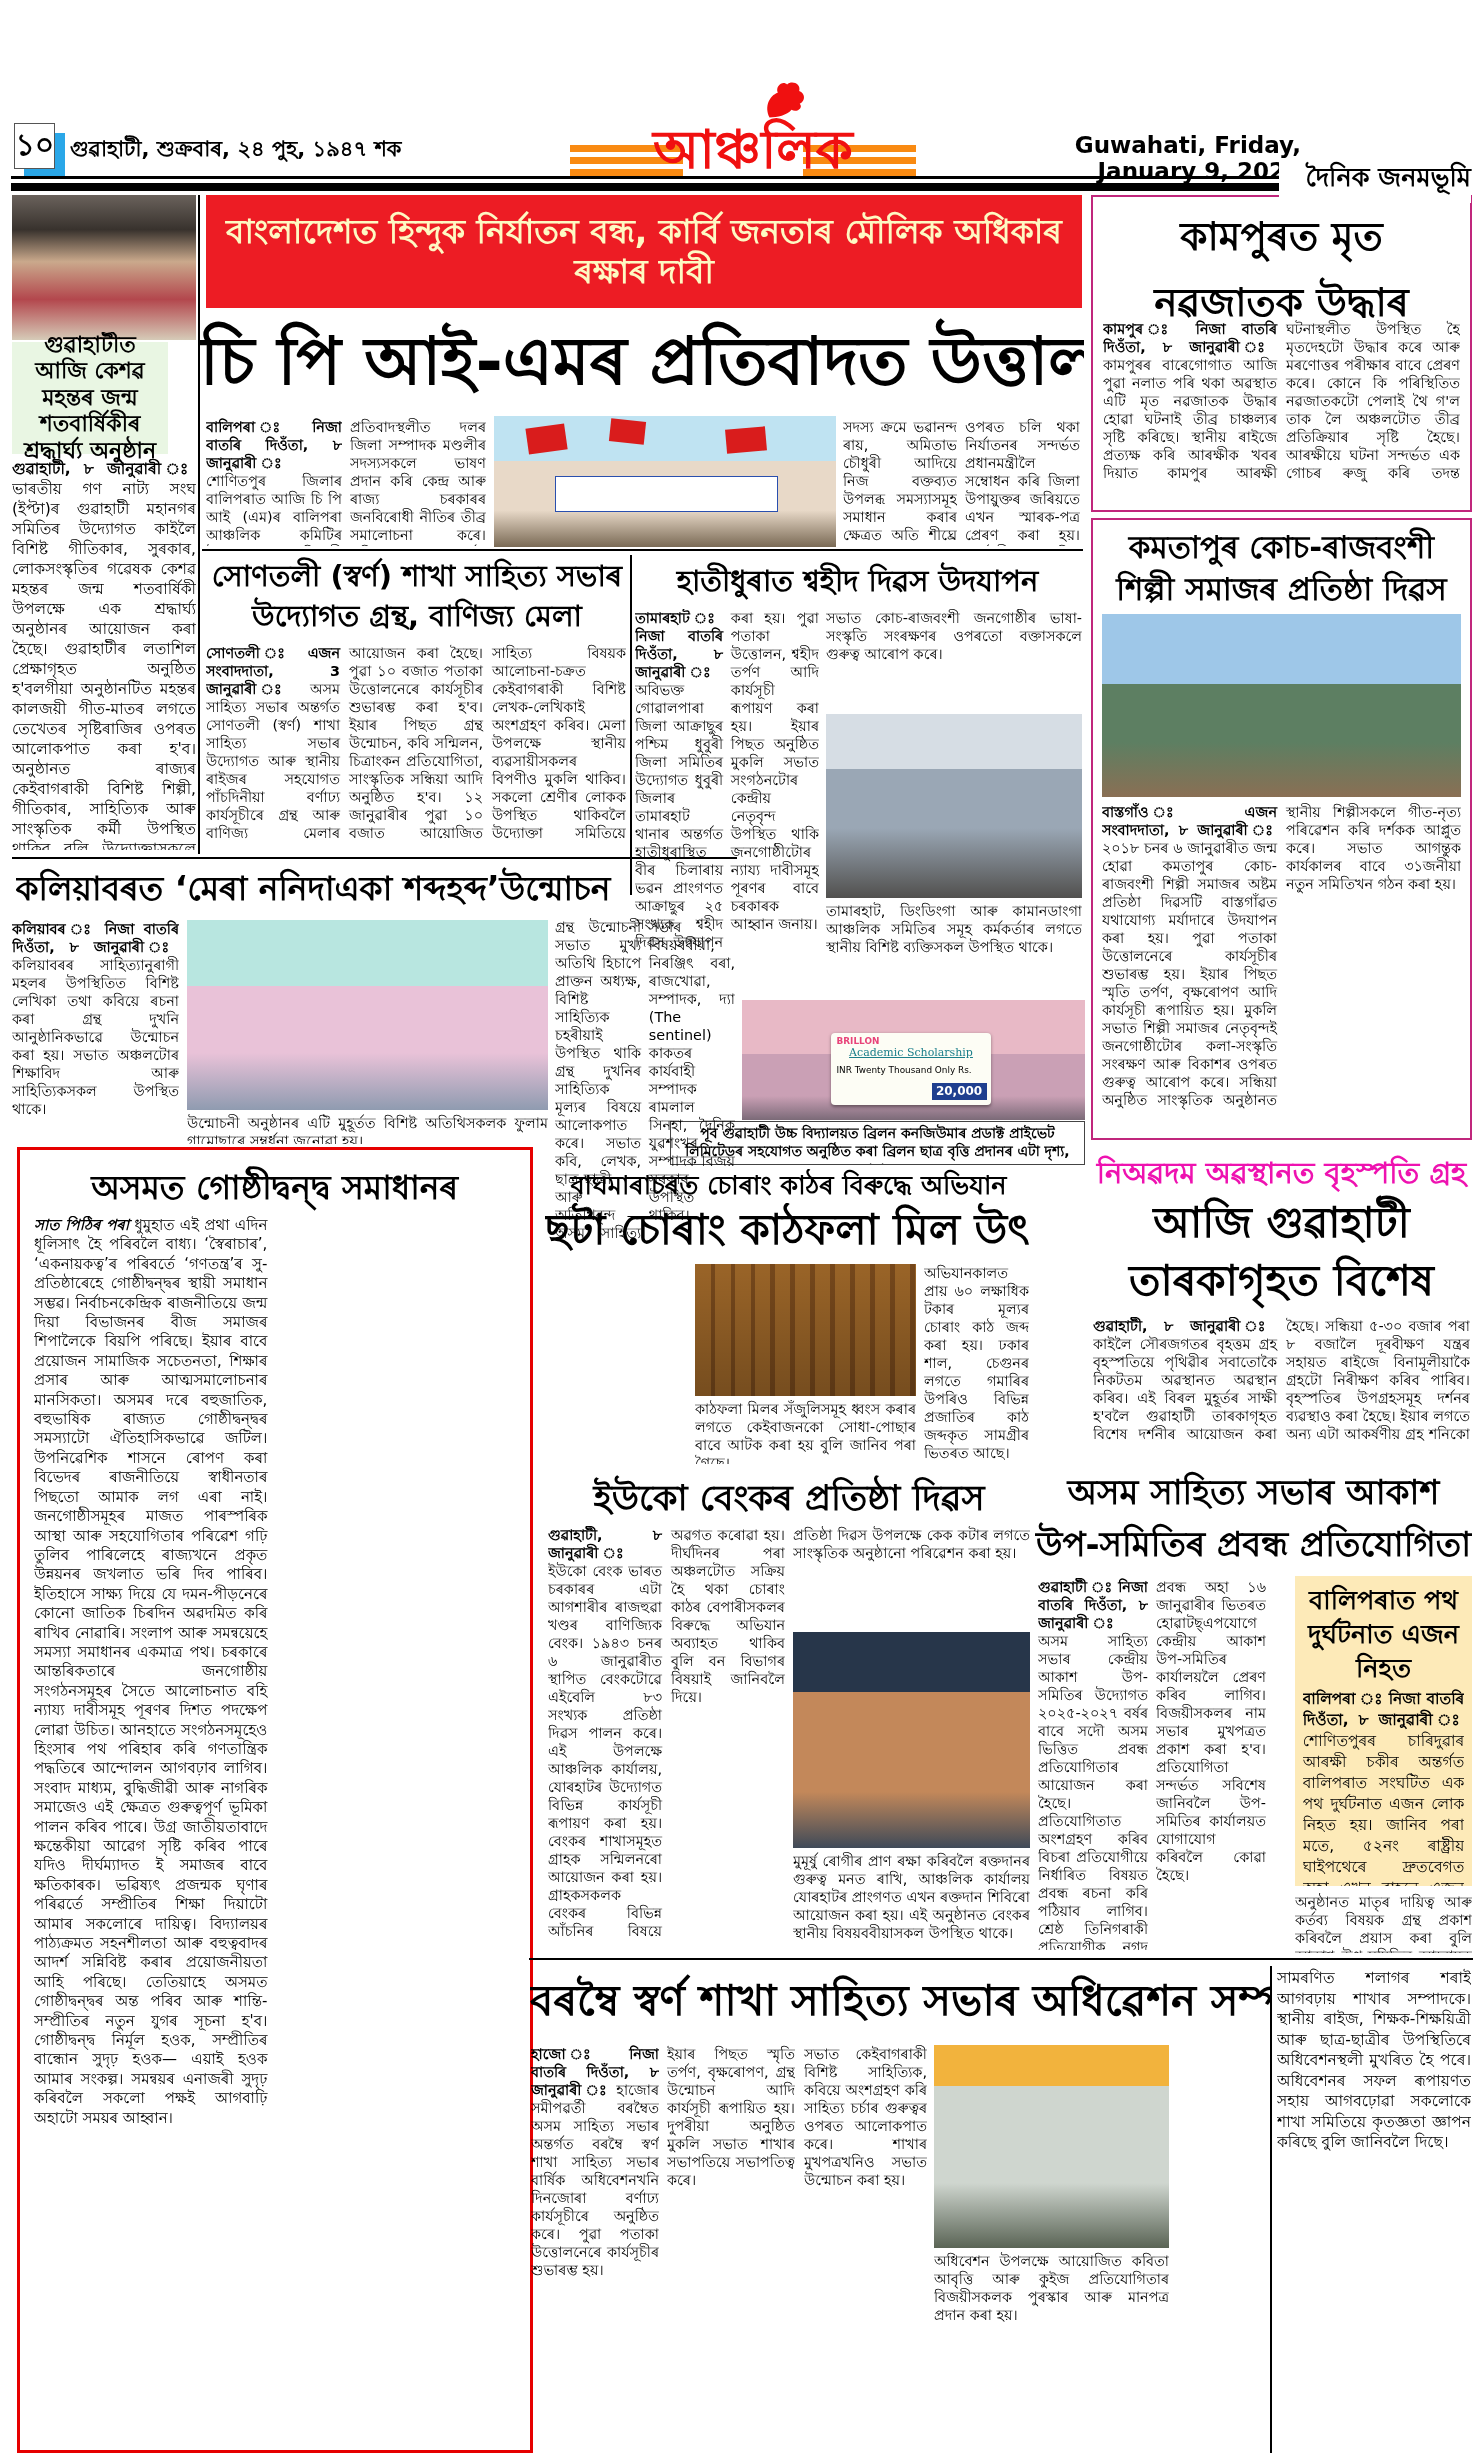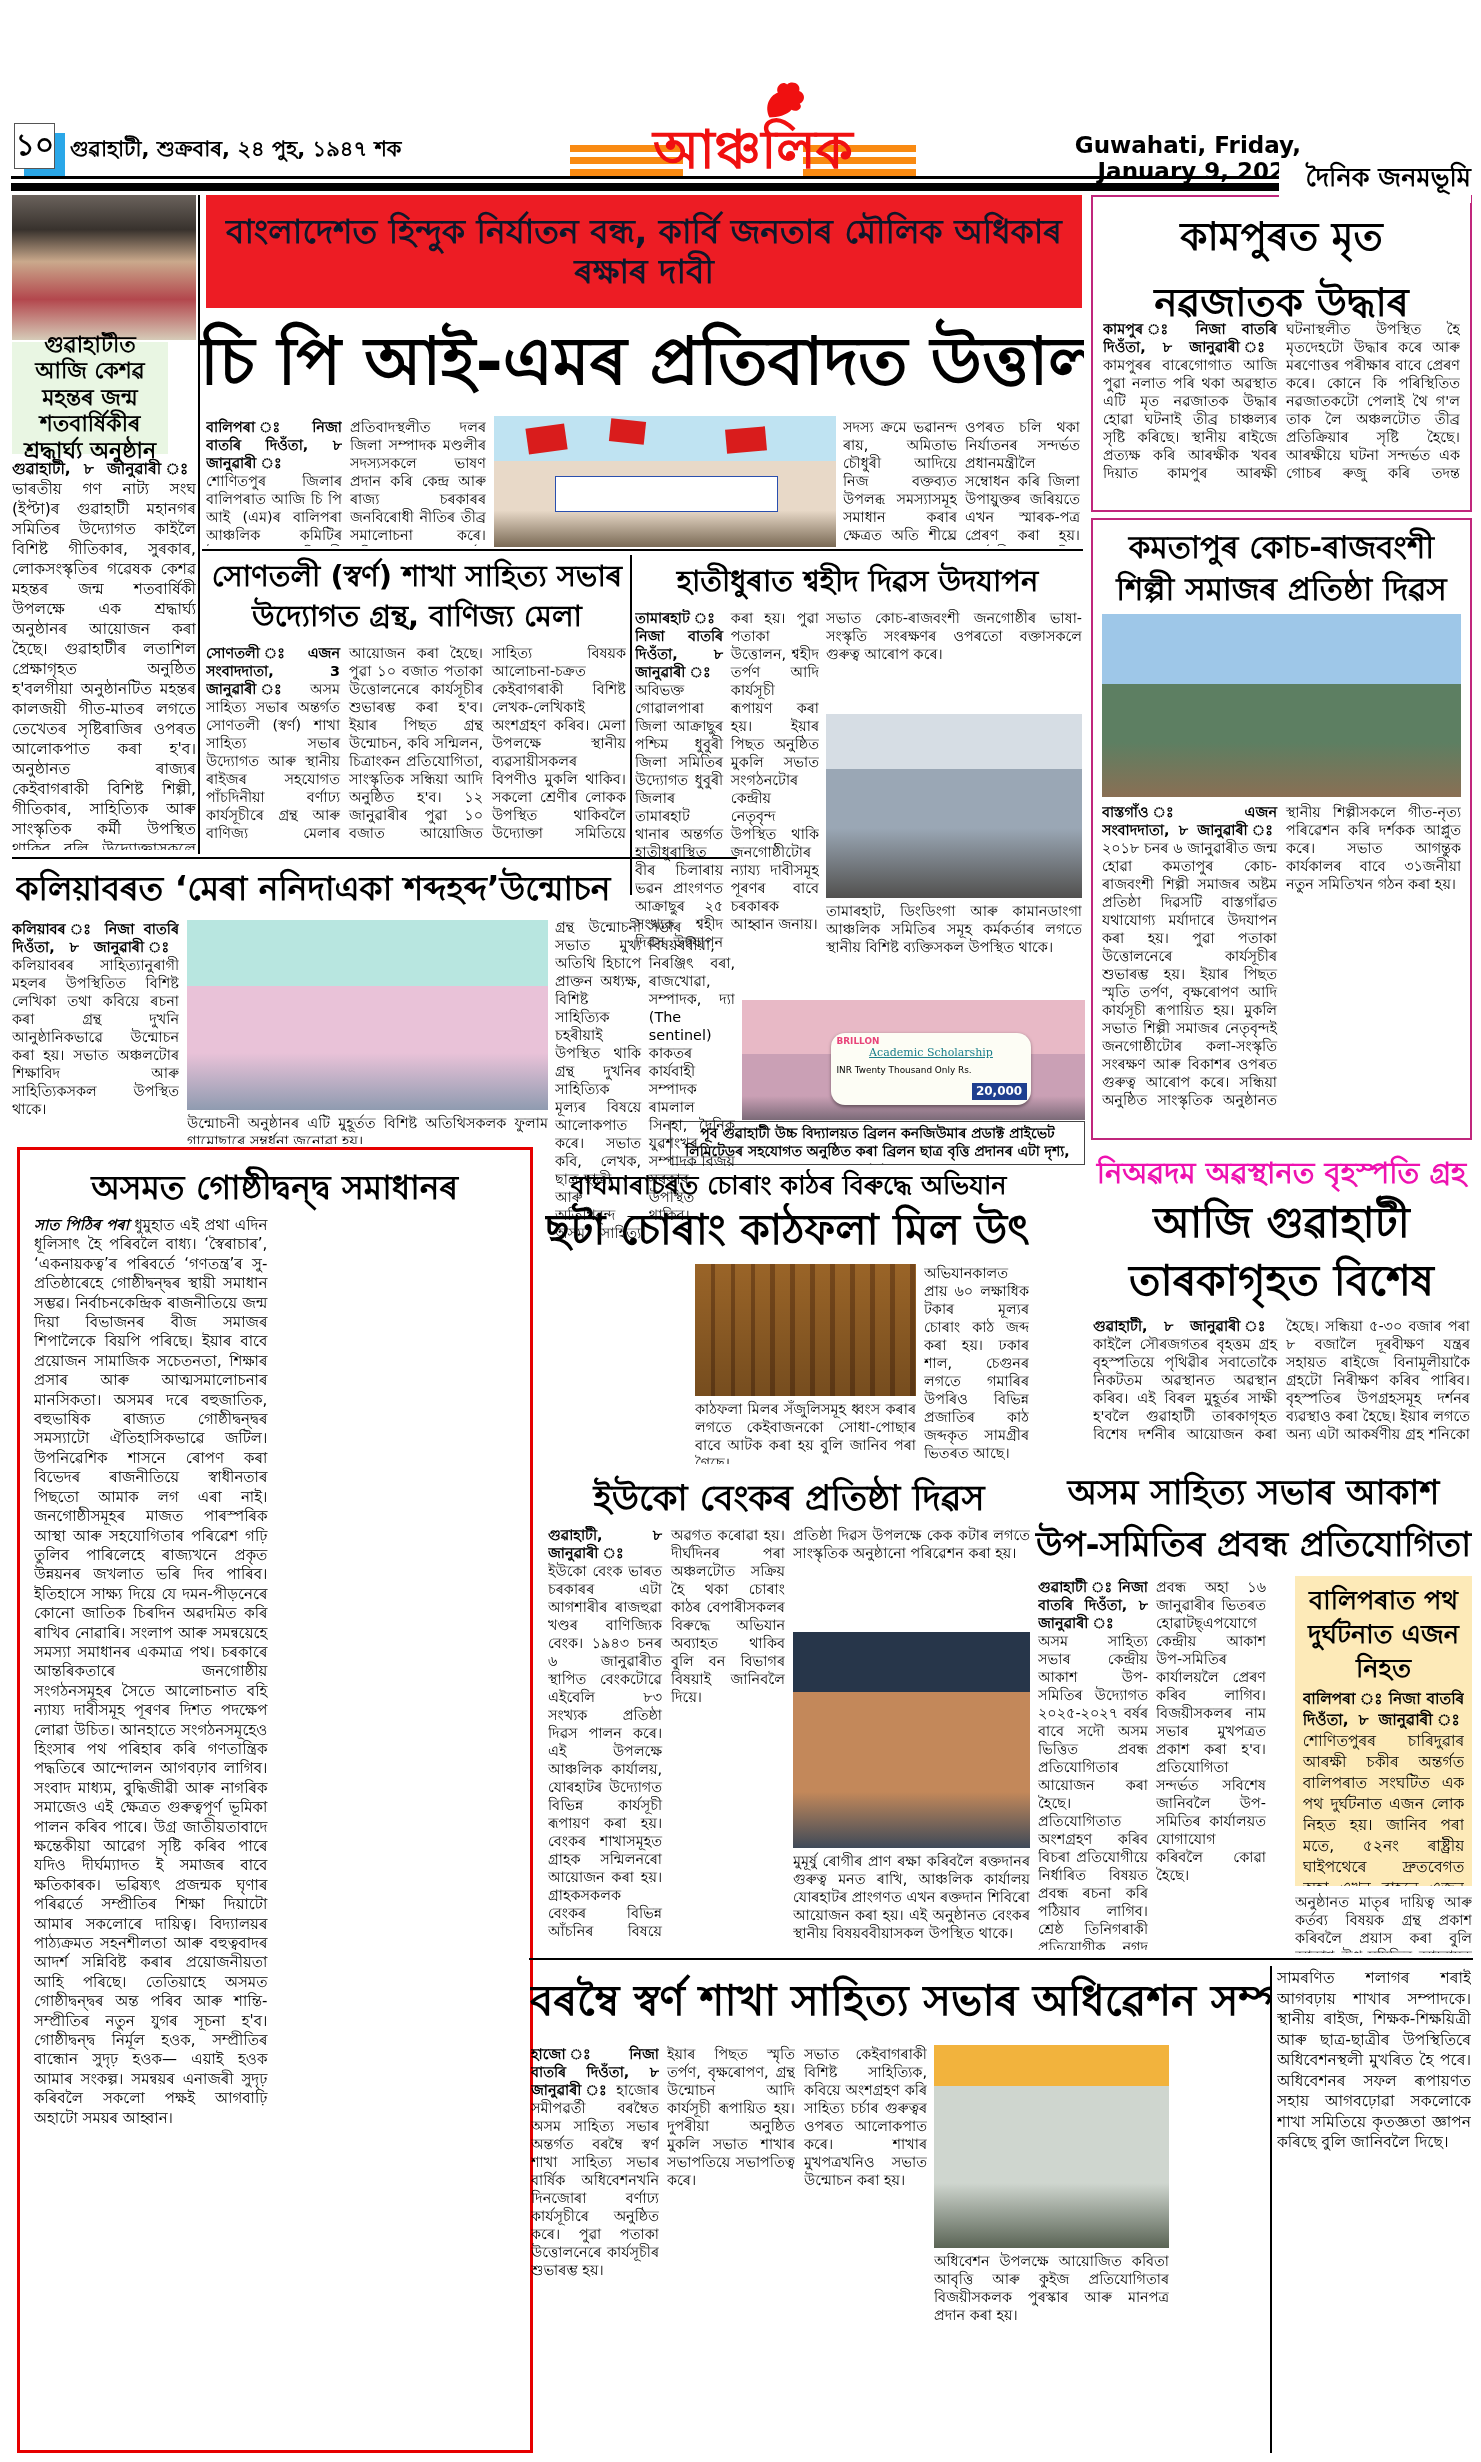--- a/index.html
+++ b/index.html
@@ -19,32 +19,32 @@
   
   #pn{position:absolute;left:14.4px;top:123px;width:39px;height:44px;background:#fff;border:1.7px solid #555;
       box-shadow:10px 10px 0 #2aa7e8;font-size:30px;font-weight:bold;display:flex;align-items:center;justify-content:center;}
   .stripes{position:absolute;height:32px;width:113px;
       background:repeating-linear-gradient(to bottom,#f98a12 0 7.2px,rgba(0,0,0,0) 7.2px 12px);}
   #masthead-title{position:absolute;left:653px;top:122px;width:183px;text-align:center;
       font-size:53px;font-weight:800;color:#f01010;line-height:55px;}
   #paper-name{position:absolute;left:1279px;top:158px;width:192px;text-align:right;font-size:25.5px;font-weight:800;
       background:#fff;z-index:5;padding-bottom:2.2px;}
   
-  #cpim-kicker{position:absolute;left:206px;top:195px;width:876px;height:113px;background:#ed1c24;color:#0f172a;
+  #cpim-kicker{position:absolute;left:206px;top:195px;width:876px;height:113px;background:#ed1c24;color:#fef9c3;
       display:flex;align-items:center;justify-content:center;font-size:33px;font-weight:bold;text-align:center;line-height:1.2;padding:0 13px;box-sizing:border-box;}
   .caption-box{position:absolute;border:1.7px solid #444;font-size:14px;line-height:17.7px;text-align:center;
       padding:3.3px 5.5px;box-sizing:border-box;overflow:hidden;font-weight:bold;}
   #gosthi-box{position:absolute;left:16.6px;top:1147px;width:516px;height:1306px;border:3.3px solid #e60000;
       box-sizing:border-box;padding:11px 14.4px;}
   #yellow-box{position:absolute;left:1295px;top:1576px;width:177px;height:310px;background:#fdeab8;
       box-sizing:border-box;padding:6.6px 7.7px;overflow:hidden;}
   #green-box{position:absolute;left:12px;top:342px;width:156px;height:112px;background:#e9f6e3;
       display:flex;align-items:center;justify-content:center;}
   
-  #cheque{position:absolute;left:89px;top:33px;width:200px;height:72px;background:#fdfdf5;border-radius:14px;
+  #cheque{position:absolute;left:89px;top:33px;width:160px;height:72px;background:#fdfdf5;border-radius:4px;
       box-shadow:0 1.1px 3.3px rgba(0,0,0,.4);padding:3.3px 5.5px;box-sizing:border-box;overflow:hidden;}
   #cheque .brand{color:#e8447a;font-weight:bold;font-size:8.9px;}
   #cheque .l1{color:#1a7e8a;font-size:11px;text-decoration:underline;text-align:center;font-family:"DejaVu Serif",serif;}
   #cheque .l2{font-size:8.9px;text-align:left;margin-top:5.5px;}
   #cheque .amt{position:absolute;right:4.4px;bottom:5.5px;background:#1f3f8f;color:#fff;font-weight:bold;font-size:12px;padding:1.1px 4.4px;}
   .flag{position:absolute;background:#d91c1c;}
 </style>
 </head>
 <body>
 

